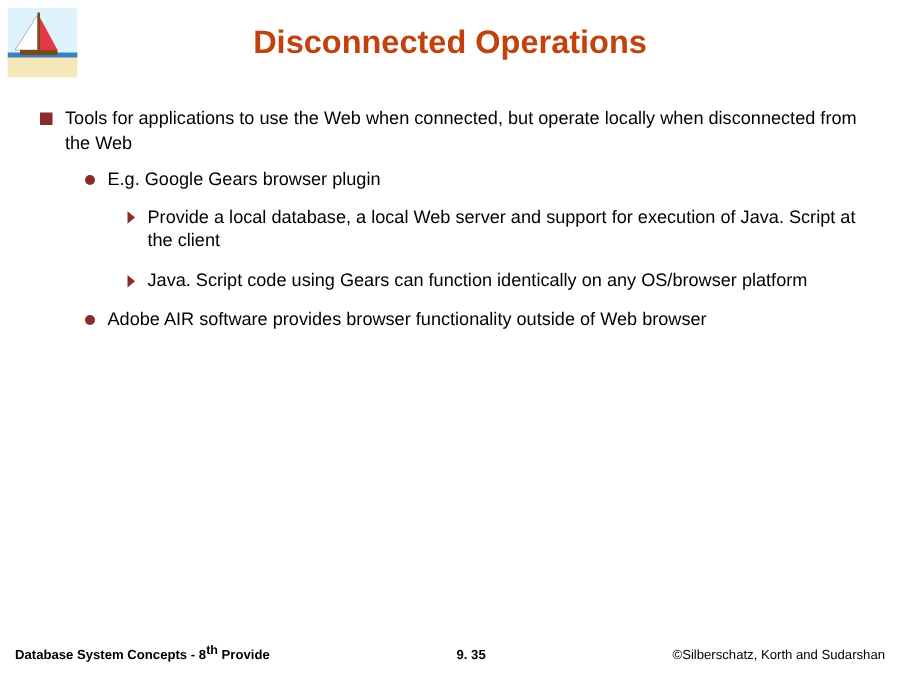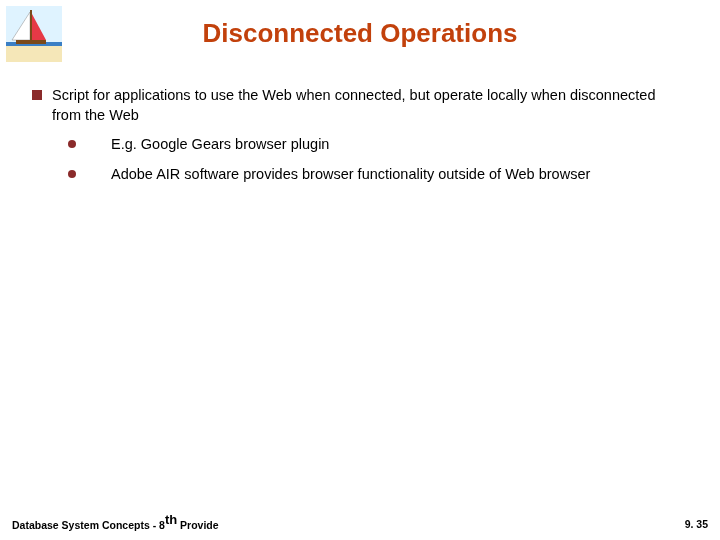--- a/index.html
+++ b/index.html
@@ -45,21 +45,20 @@
     height: 10px;
     background: #8a2a2a;
     flex: 0 0 10px;
     margin-top: 4px;
     margin-right: 10px;
   }
   .sub1 {
     margin-left: 36px;
     margin-top: 6px;
     margin-bottom: 10px;
-    gap: 25px;
   }
   .disc {
     width: 8px;
     height: 8px;
     background: #8a2a2a;
     border-radius: 50%;
     flex: 0 0 8px;
     margin-top: 5px;
     margin-right: 10px;
   }
@@ -84,21 +83,21 @@
     left: 0;
     right: 0;
     display: flex;
     justify-content: space-between;
     align-items: baseline;
     padding: 0 12px;
     font-size: 10.5px;
     color: #000;
   }
   .footer-left { font-weight: bold; }
-  .sup { font-size: 13px; vertical-align: super; }
+  .sup { font-size: 10px; vertical-align: super; }
   .footer-center { font-weight: bold; }
   .footer-right { }
 </style>
 </head>
 <body>
 
 <div class="logo">
   <svg viewBox="0 0 56 56" width="56" height="56">
     <rect x="0" y="0" width="56" height="56" fill="#dff3ff"></rect>
     <rect x="0" y="38" width="56" height="18" fill="#f5e7b8"></rect>
@@ -109,35 +108,44 @@
     <rect x="10" y="34" width="30" height="4" fill="#7a4a1a"></rect>
   </svg>
 </div>
 
 <h1 class="title">Disconnected Operations</h1>
 
 <div class="content">
 
   <div class="bullet-row">
     <div class="sq"></div>
-    <div>Script for applications to use the Web when connected, but operate locally when disconnected from the Web</div>
+    <div>Tools for applications to use the Web when connected, but operate locally when disconnected from the Web</div>
   </div>
 
   <div class="bullet-row sub1">
     <div class="disc"></div>
     <div>E.g. Google Gears browser plugin</div>
   </div>
 
+  <div class="bullet-row sub2">
+    <div class="tri"></div>
+    <div>Provide a local database, a local Web server and support for execution of Java. Script at the client</div>
+  </div>
 
+  <div class="bullet-row sub2">
+    <div class="tri"></div>
+    <div>Java. Script code using Gears can function identically on any OS/browser platform</div>
+  </div>
 
   <div class="bullet-row sub1">
     <div class="disc"></div>
     <div>Adobe AIR software provides browser functionality outside of Web browser</div>
   </div>
 
 </div>
 
 <div class="footer">
   <div class="footer-left">
     <span>Database System Concepts - 8</span><span class="sup">th</span><span> Provide</span>
   </div>
   <div class="footer-center">9. 35</div>
+  <div class="footer-right">©Silberschatz, Korth and Sudarshan</div>
 </div>
 
 </body></html>

